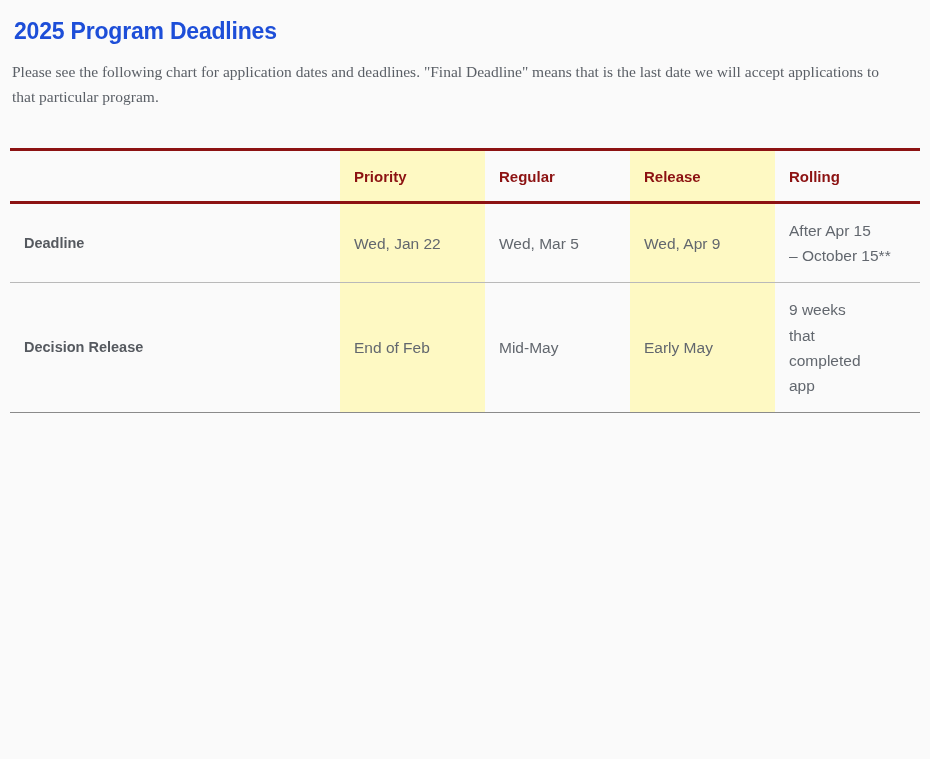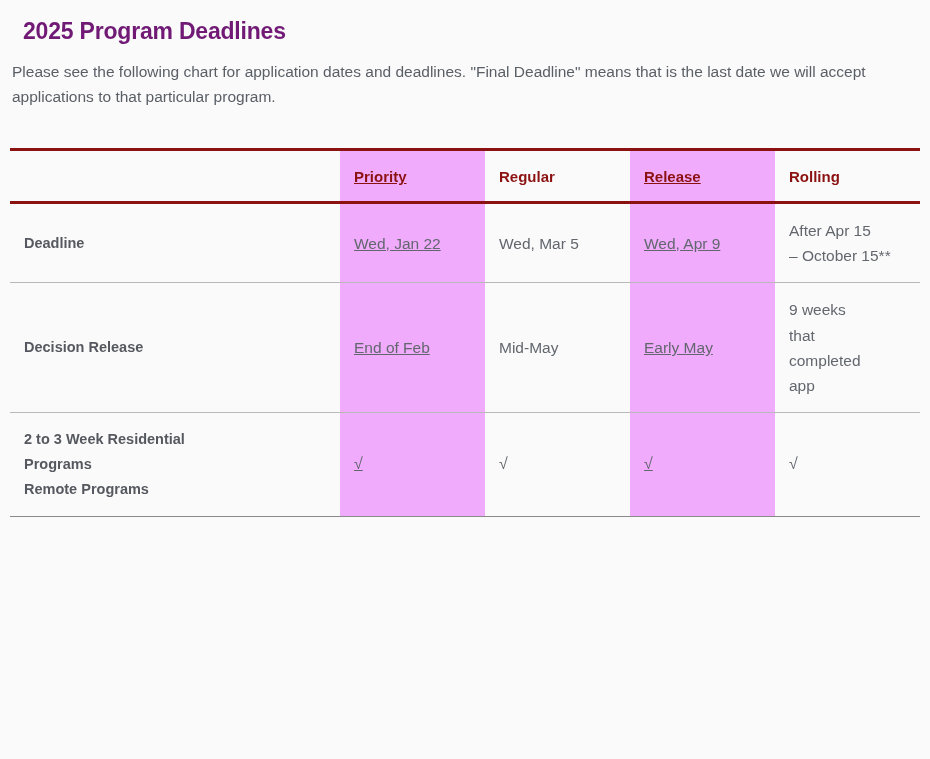--- a/index.html
+++ b/index.html
@@ -18,30 +18,31 @@
   .page {
     width: 930px;
     height: 759px;
     box-sizing: border-box;
     padding: 0 10px;
     position: relative;
   }
   .page-title {
     font-size: 23px;
     font-weight: bold;
-    color: #701a75;
-    margin: 18px 0 0 13px;
+    color: #1d4ed8;
+    margin: 18px 0 0 4px;
     letter-spacing: -0.2px;
   }
   .intro {
     font-size: 15.5px;
     line-height: 1.62;
     color: #5a5f66;
     margin: 14px 0 0 2px;
     max-width: 890px;
+    font-family: Liberation Serif, serif;
   }
   table.deadlines {
     width: 910px;
     border-collapse: collapse;
     table-layout: fixed;
     margin-top: 39px;
     border-top: 3px solid #8c1212;
   }
   table.deadlines col.c-label  { width: 330px; }
   table.deadlines col.c-col    { width: 145px; }
@@ -49,22 +50,21 @@
     text-align: left;
     font-size: 15px;
     font-weight: bold;
     color: #8c1212;
     padding: 17px 14px 16px 14px;
     border-bottom: 3px solid #8c1212;
     vertical-align: middle;
     background: transparent;
   }
   thead th.shade, tbody td.shade {
-    background: #f0abfc;
-    text-decoration: underline;
+    background: #fef9c3;
   }
   thead th.rowlabel { background: transparent; }
   tbody td {
     font-size: 15.5px;
     line-height: 1.62;
     color: #62676e;
     padding: 14px;
     vertical-align: middle;
     border-bottom: 1px solid #b9b9b9;
   }
@@ -136,35 +136,16 @@
           <td class="shade">
             <span class="nowrap-line">Early May</span>
           </td>
           <td>
             <span class="nowrap-line">9 weeks</span>
             <span class="nowrap-line">that</span>
             <span class="nowrap-line">completed</span>
             <span class="nowrap-line">app</span>
           </td>
         </tr>
-        <tr>
-          <td class="rowlabel">
-            <span class="nowrap-line">2 to 3 Week Residential</span>
-            <span class="nowrap-line">Programs</span>
-            <span class="nowrap-line">Remote Programs</span>
-          </td>
-          <td class="shade">
-            <span class="nowrap-line check">√</span>
-          </td>
-          <td>
-            <span class="nowrap-line check">√</span>
-          </td>
-          <td class="shade">
-            <span class="nowrap-line check">√</span>
-          </td>
-          <td>
-            <span class="nowrap-line check">√</span>
-          </td>
-        </tr>
       </tbody>
   </table>
 
 </div>
 
 </body></html>

